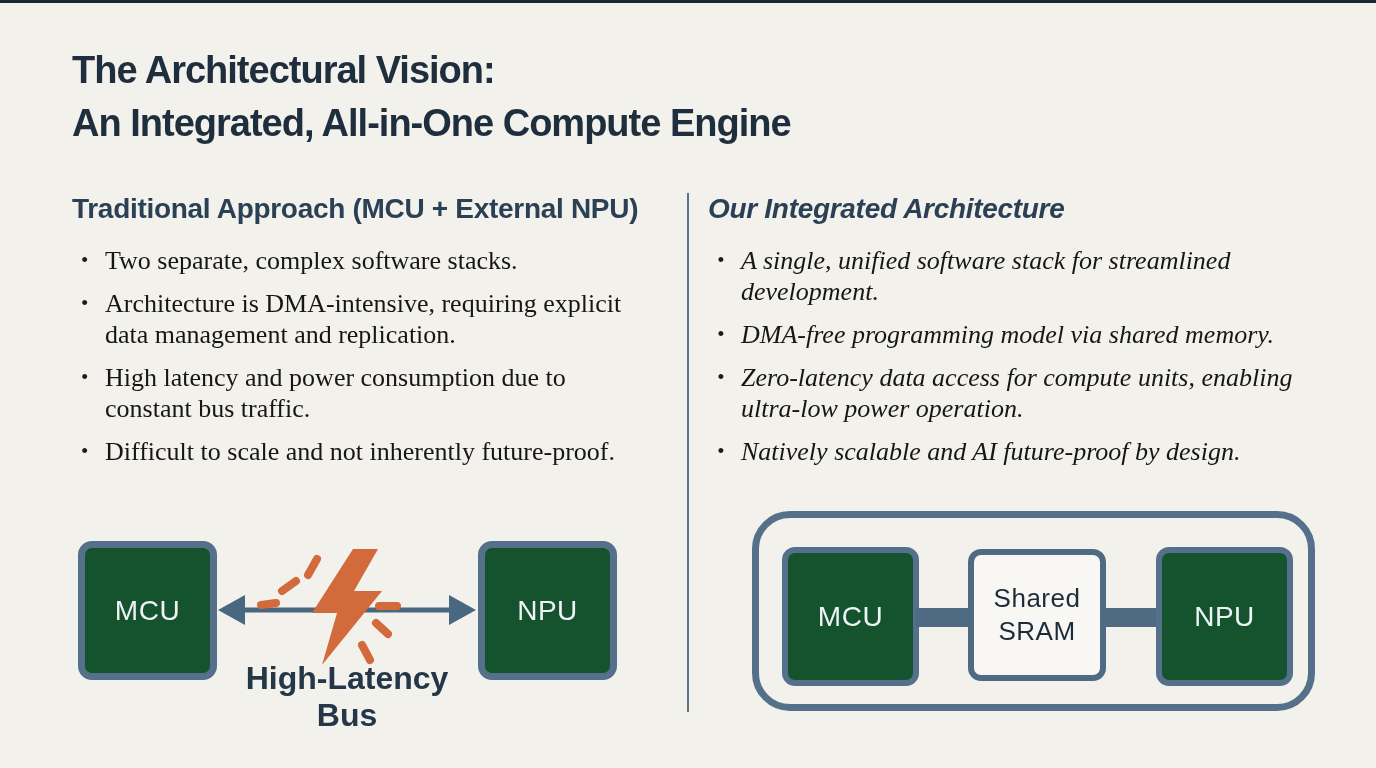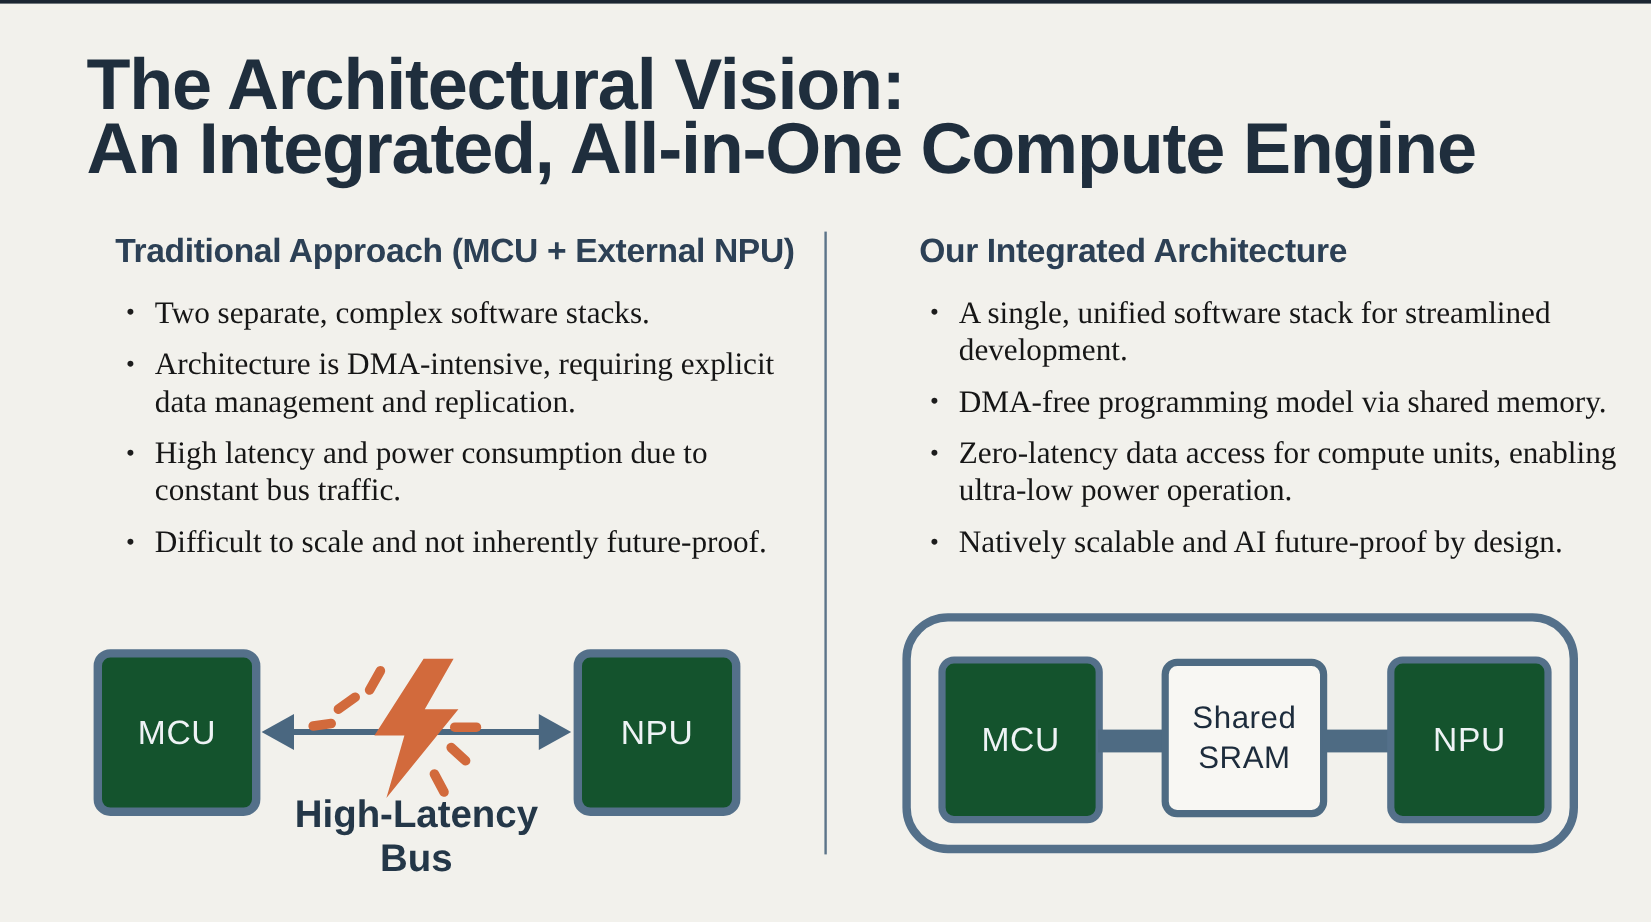--- a/index.html
+++ b/index.html
@@ -13,36 +13,36 @@
   .slide { position: absolute; inset: 0; }
 
   .top-bar {
     position: absolute; top: 0; left: 0;
     width: 100%; height: 3px;
     background: #1b2632;
   }
 
   .title {
     position: absolute; left: 72px; top: 44px;
-    font-size: 60px; font-weight: 700;
+    font-size: 38px; font-weight: 700;
     letter-spacing: -1px;
     line-height: 53px;
     color: #1f2e3d;
     margin: 0;
   }
 
   .divider {
     position: absolute; left: 687px; top: 193px;
     width: 2px; height: 519px;
     background: #5c7489;
   }
 
-  .col { position: absolute; top: 193px; margin-left: 24px; }
+  .col { position: absolute; top: 193px; }
   .col-left  { left: 72px;  width: 585px; }
-  .col-right { left: 742px; width: 590px; }
+  .col-right { left: 708px; width: 590px; font-style: italic; }
 
   .col h2 {
     margin: 0 0 20px 0;
     font-size: 28px; font-weight: 700;
     letter-spacing: -0.3px;
     color: #2c4055;
   }
 
   .bullets {
     list-style: none;

